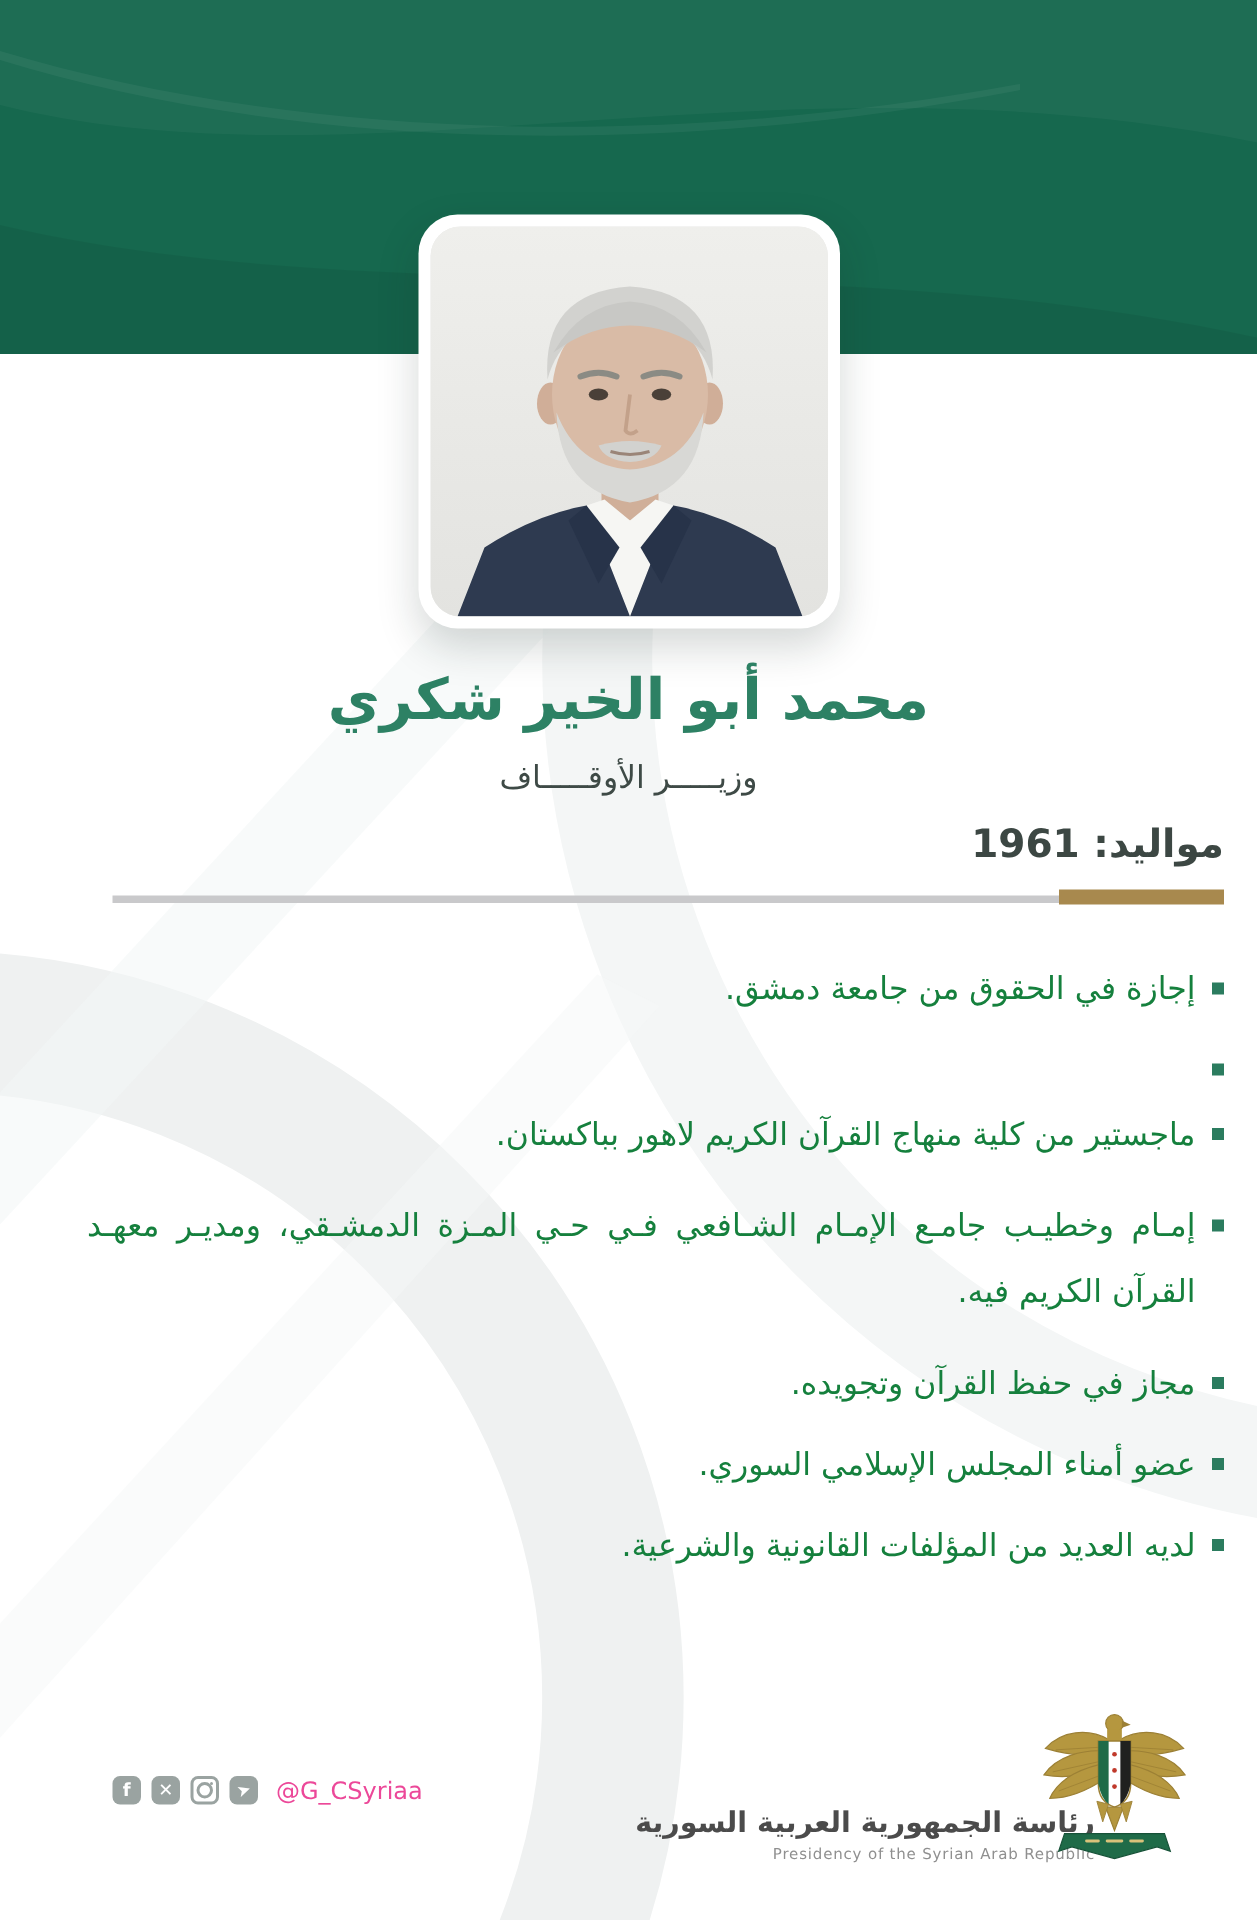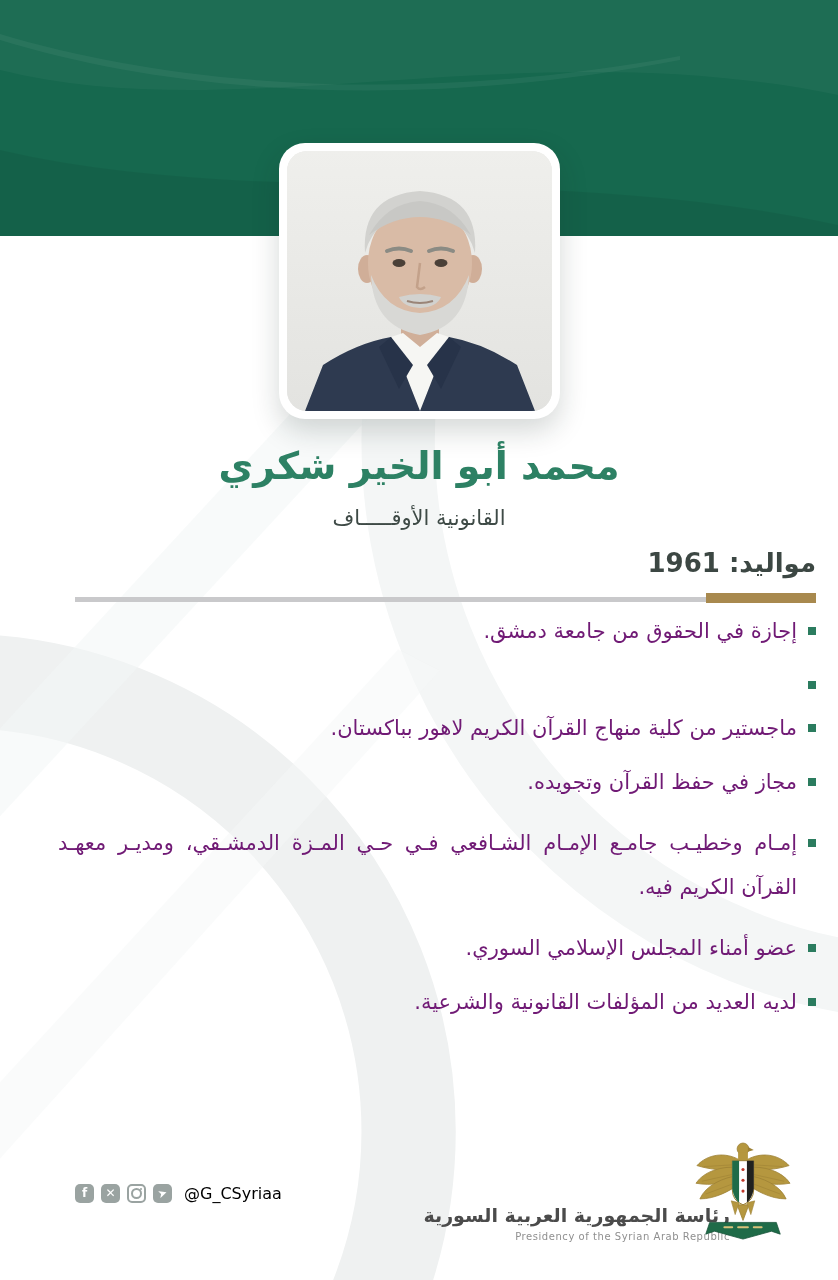--- a/index.html
+++ b/index.html
@@ -46,23 +46,23 @@
   .divider-gray{
     position:absolute;top:597px;left:75px;width:701px;height:5px;
     background:#c9c9cb;
   }
   .divider-gold{
     position:absolute;top:593px;right:62px;width:110px;height:10px;
     background:#a8894e;
   }
   
   .bio-list{
-    position:absolute;top:616px;right:62px;left:58px;
+    position:absolute;top:644px;right:62px;left:58px;
     direction:rtl;display:flex;flex-direction:column;gap:24px;
-    color:#701a75;font-size:21px;
+    color:#15803d;font-size:21px;
   }
   .bio-item{display:flex;gap:11px;align-items:flex-start;}
   .bullet{
     width:8px;height:8px;background:#2b7c5f;flex:none;margin-top:11px;
   }
   .bio-item span{line-height:30px;}
   .bio-item.multiline span{line-height:44px;text-align:justify;display:block;}
   .bio-item.multiline .bullet{margin-top:18px;}
   
   .social{
@@ -79,21 +79,21 @@
   }
   .sicon.outline .lens{
     width:7px;height:7px;border:2px solid #9aa3a1;border-radius:50%;
   }
   .sicon.outline .dot{
     position:absolute;top:2px;right:2px;width:2.5px;height:2.5px;
     border-radius:50%;background:#9aa3a1;
   }
   .sicon.plane{font-size:11px;}
   .sicon.plane i{font-style:normal;display:block;transform:rotate(-18deg);}
-  .handle{color:#000000;font-size:16px;margin-left:5px;}
+  .handle{color:#ec4899;font-size:16px;margin-left:5px;}
   .org{position:absolute;right:148px;top:1204px;text-align:right;}
   .org-ar{font-size:19px;font-weight:bold;color:#4b4b4b;direction:rtl;}
   .org-en{font-size:10px;letter-spacing:.55px;color:#8f8f8f;margin-top:5px;
     font-family:"DejaVu Sans", sans-serif;}
   .emblem{position:absolute;left:694px;top:1140px;width:98px;height:108px;}
 </style>
 </head>
 <body>
 
 <div class="canvas">
@@ -152,45 +152,45 @@
 
         <ellipse cx="112" cy="112" rx="6.5" ry="4" fill="#4a4038"></ellipse>
         <ellipse cx="154" cy="112" rx="6.5" ry="4" fill="#4a4038"></ellipse>
 
         <path d="M133,112 L130,136 Q133,140 138,136" stroke="#c3a18a" stroke-width="2.5" fill="none"></path>
       </svg>
     </div>
   </div>
 
   <div class="name">محمد أبو الخير شكري</div>
-  <div class="role">القانونية الأوقـــــاف</div>
+  <div class="role">وزيـــــر الأوقـــــاف</div>
 
   <div class="birth">مواليد: 1961</div>
   <div class="divider-gray"></div>
   <div class="divider-gold"></div>
 
   <div class="bio-list">
     <div class="bio-item">
       <i class="bullet"></i>
       <span>إجازة في الحقوق من جامعة دمشق.</span>
     </div>
     <div class="bio-item">
       <i class="bullet"></i>
     </div>
     <div class="bio-item">
       <i class="bullet"></i>
       <span>ماجستير من كلية منهاج القرآن الكريم لاهور بباكستان.</span>
     </div>
+    <div class="bio-item multiline">
+      <i class="bullet"></i>
+      <span>إمـام وخطيـب جامـع الإمـام الشـافعي فـي حـي المـزة الدمشـقي، ومديـر معهـد القرآن الكريم فيه.</span>
+    </div>
     <div class="bio-item">
       <i class="bullet"></i>
       <span>مجاز في حفظ القرآن وتجويده.</span>
-    </div>
-    <div class="bio-item multiline">
-      <i class="bullet"></i>
-      <span>إمـام وخطيـب جامـع الإمـام الشـافعي فـي حـي المـزة الدمشـقي، ومديـر معهـد القرآن الكريم فيه.</span>
     </div>
     <div class="bio-item">
       <i class="bullet"></i>
       <span>عضو أمناء المجلس الإسلامي السوري.</span>
     </div>
     <div class="bio-item">
       <i class="bullet"></i>
       <span>لديه العديد من المؤلفات القانونية والشرعية.</span>
     </div>
   </div>

